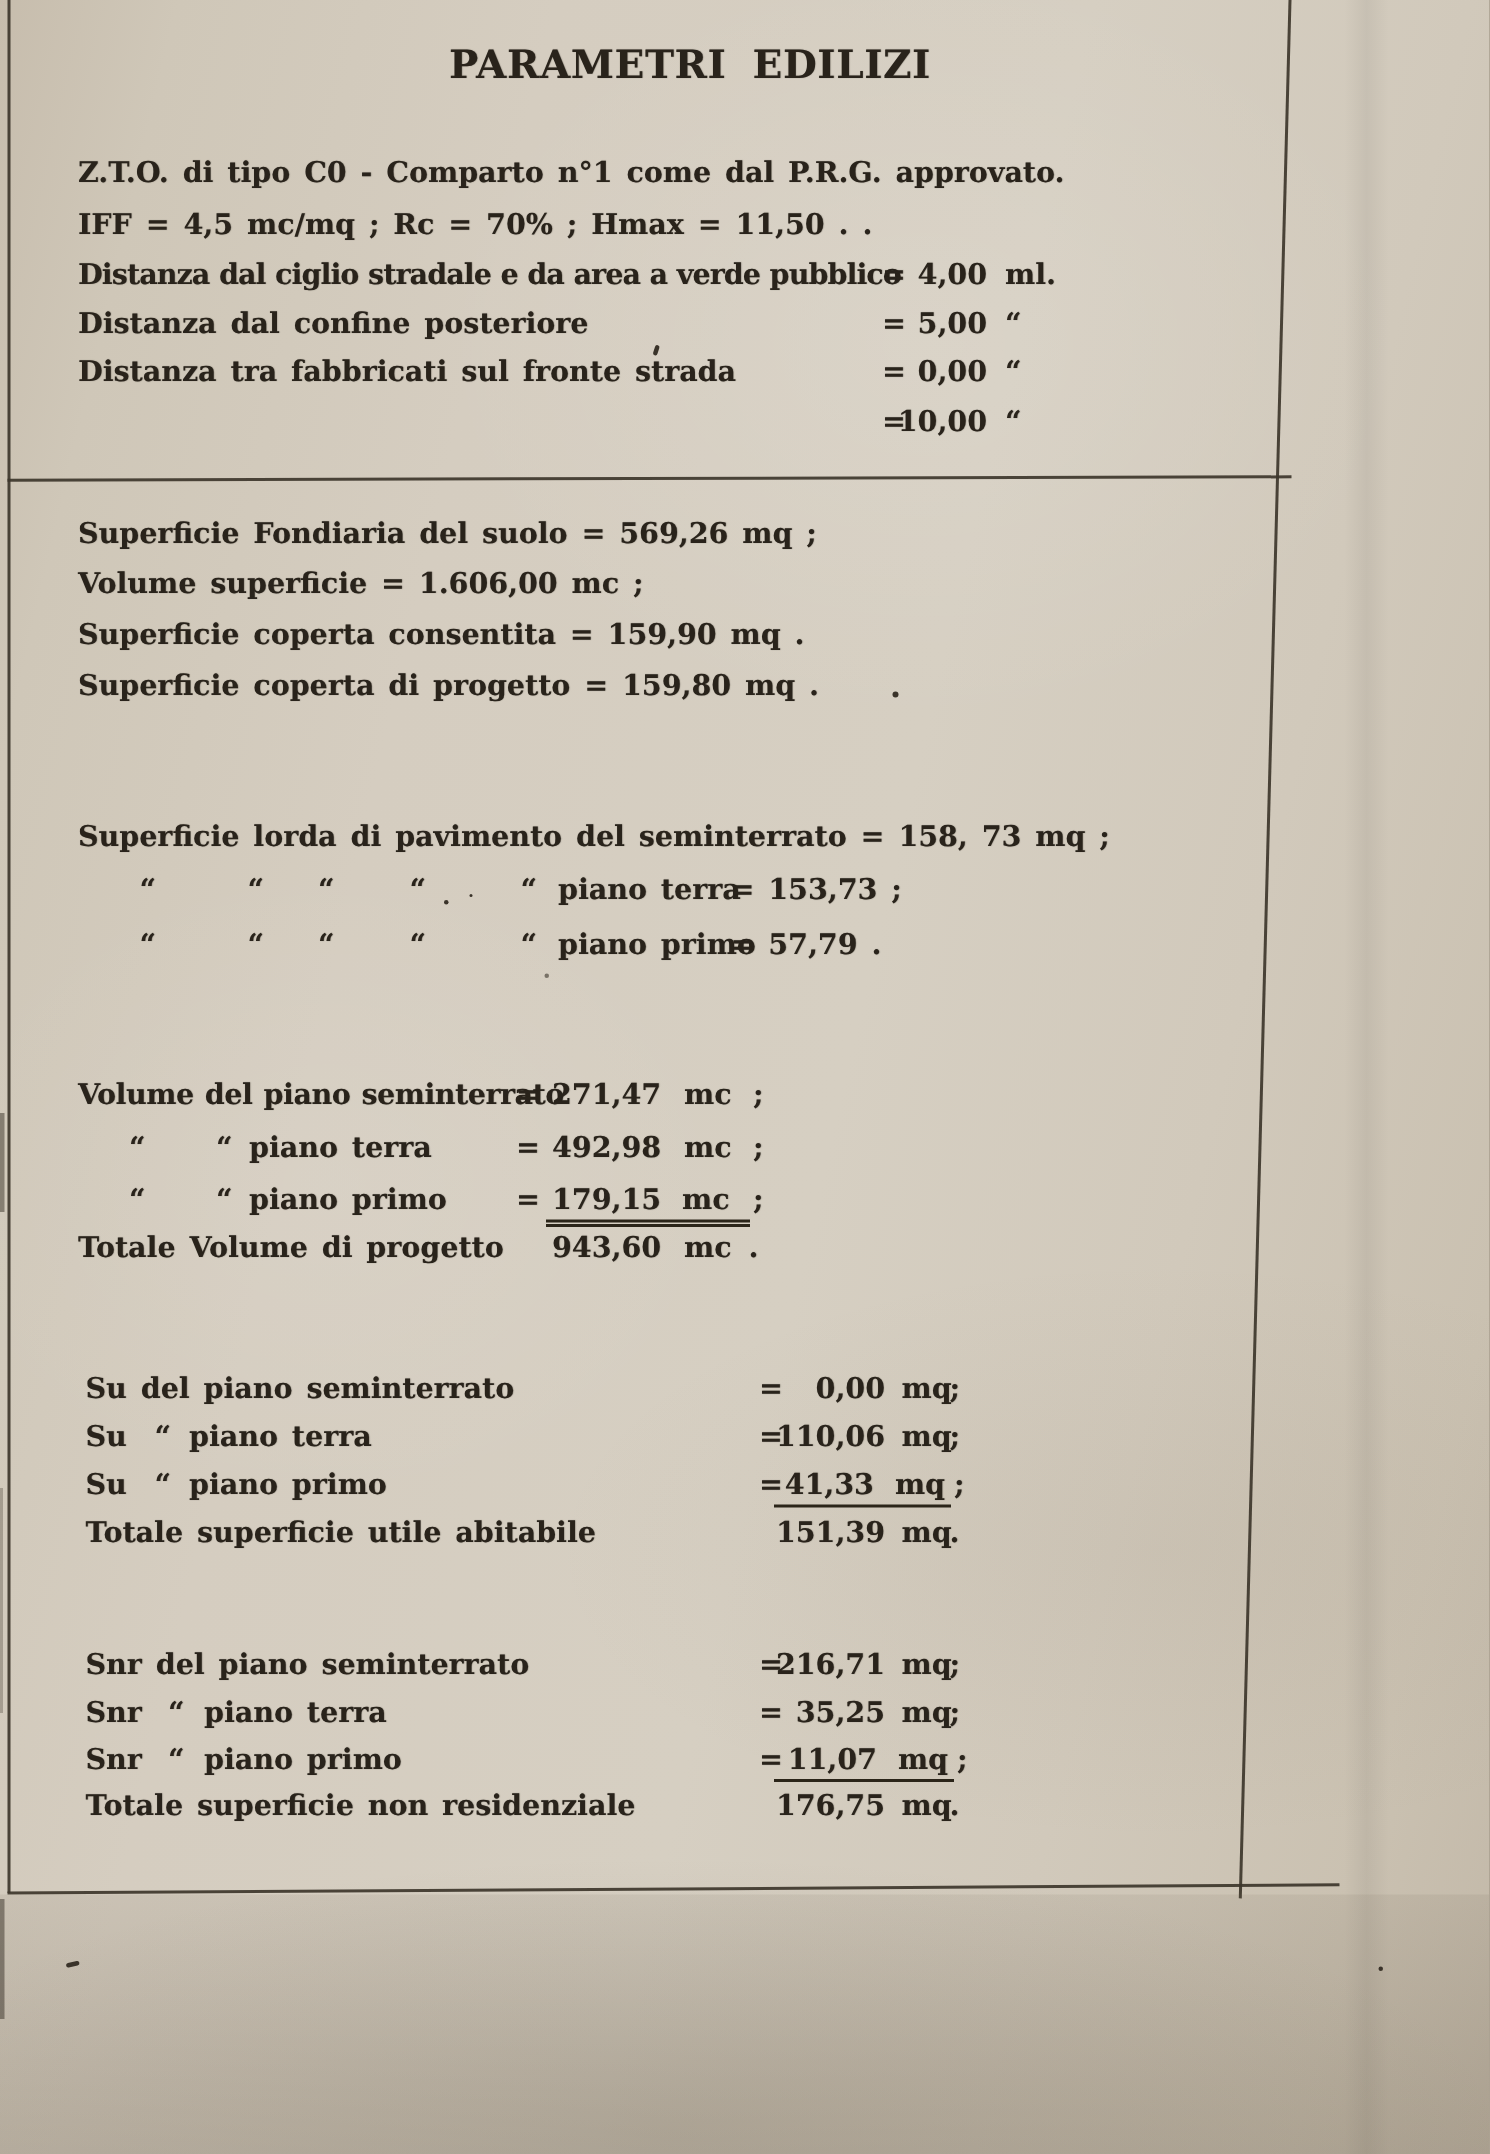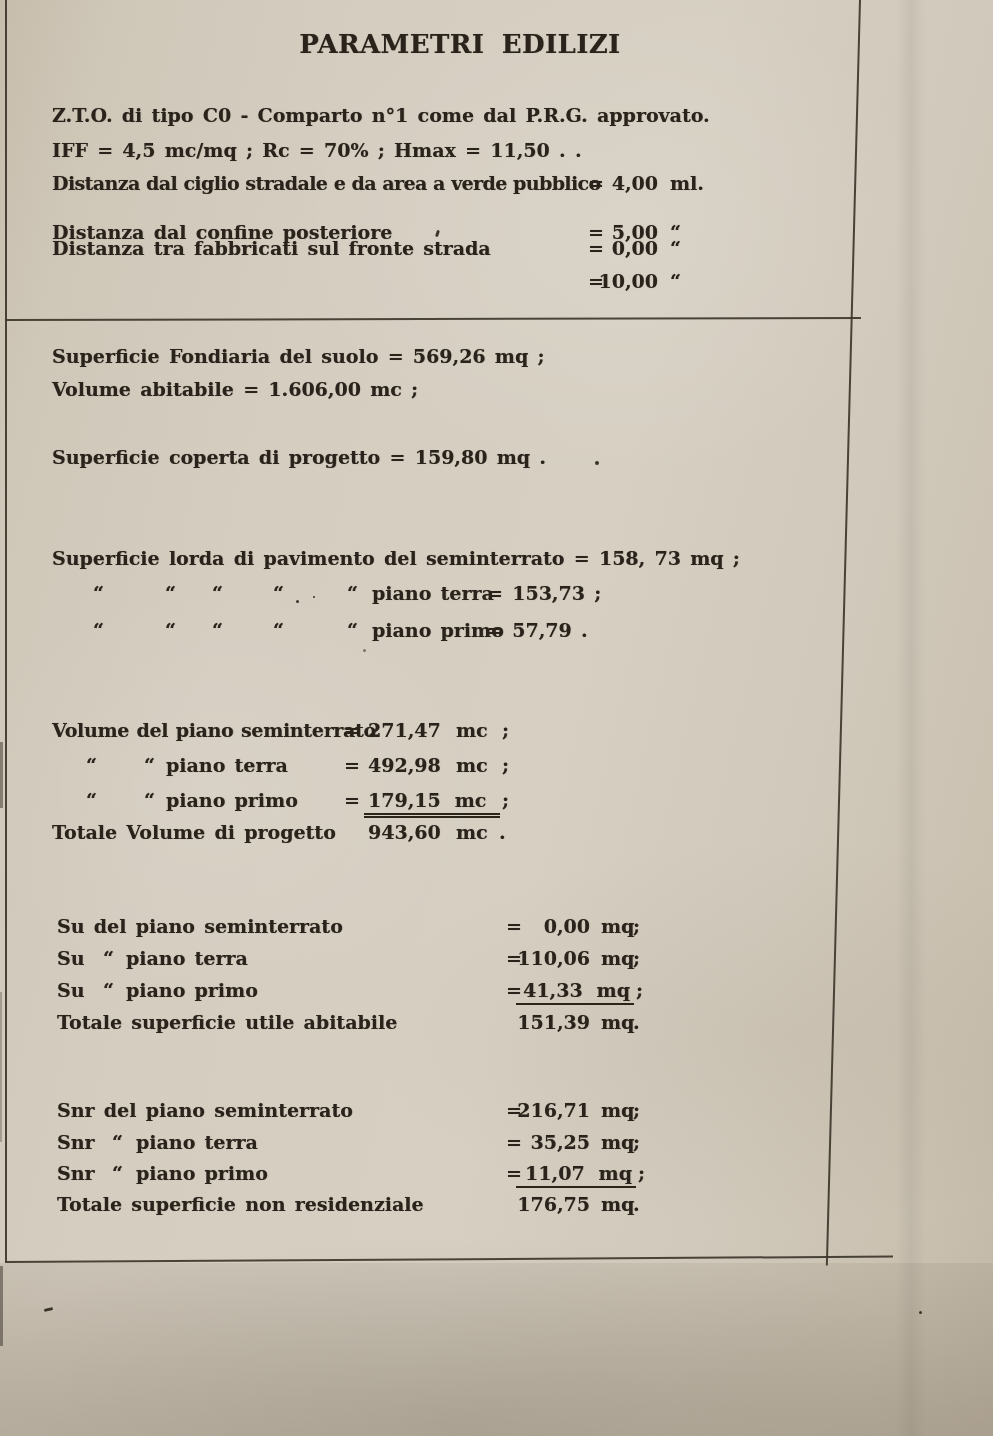--- a/index.html
+++ b/index.html
@@ -78,21 +78,21 @@
   <div class="row txt" style="top:138px;">
     <span class="lbl">IFF = 4,5 mc/mq ; Rc = 70% ; Hmax = 11,50 . .</span>
   </div>
 
   <div class="row txt" style="top:171px;">
     <span class="lbl squeeze">Distanza dal ciglio stradale e da area a verde pubblico</span>
     <span class="eq-d">=</span>
     <span class="num-d">4,00</span>
     <span class="unit-d">ml.</span>
   </div>
-  <div class="row txt" style="top:204px;margin-top:16px;">
+  <div class="row txt" style="top:204px;">
     <span class="lbl">Distanza dal confine posteriore</span>
     <span class="eq-d">=</span>
     <span class="num-d">5,00</span>
     <span class="unit-d">“</span>
   </div>
   <div class="row txt" style="top:236px;">
     <span class="lbl">Distanza tra fabbricati sul fronte strada</span>
     <span class="eq-d">=</span>
     <span class="num-d">0,00</span>
     <span class="unit-d">“</span>
@@ -100,21 +100,24 @@
   <div class="row txt" style="top:269px;">
     <span class="eq-d">=</span>
     <span class="num-d">10,00</span>
     <span class="unit-d">“</span>
   </div>
 
   <div class="row txt" style="top:344px;">
     <span class="lbl">Superficie Fondiaria del suolo = 569,26 mq ;</span>
   </div>
   <div class="row txt" style="top:377px;">
-    <span class="lbl">Volume abitabile = 1.606,00 mc ;</span>
+    <span class="lbl">Volume superficie = 1.606,00 mc ;</span>
+  </div>
+  <div class="row txt" style="top:411px;">
+    <span class="lbl">Superficie coperta consentita = 159,90 mq .</span>
   </div>
   <div class="row txt" style="top:445px;">
     <span class="lbl">Superficie coperta di progetto = 159,80 mq .</span>
   </div>
 
   <div class="row txt" style="top:546px;">
     <span class="lbl">Superficie lorda di pavimento del seminterrato = 158, 73 mq ;</span>
   </div>
   <div class="row txt" style="top:581px;">
     <span class="dit" style="left:93px">“</span>

